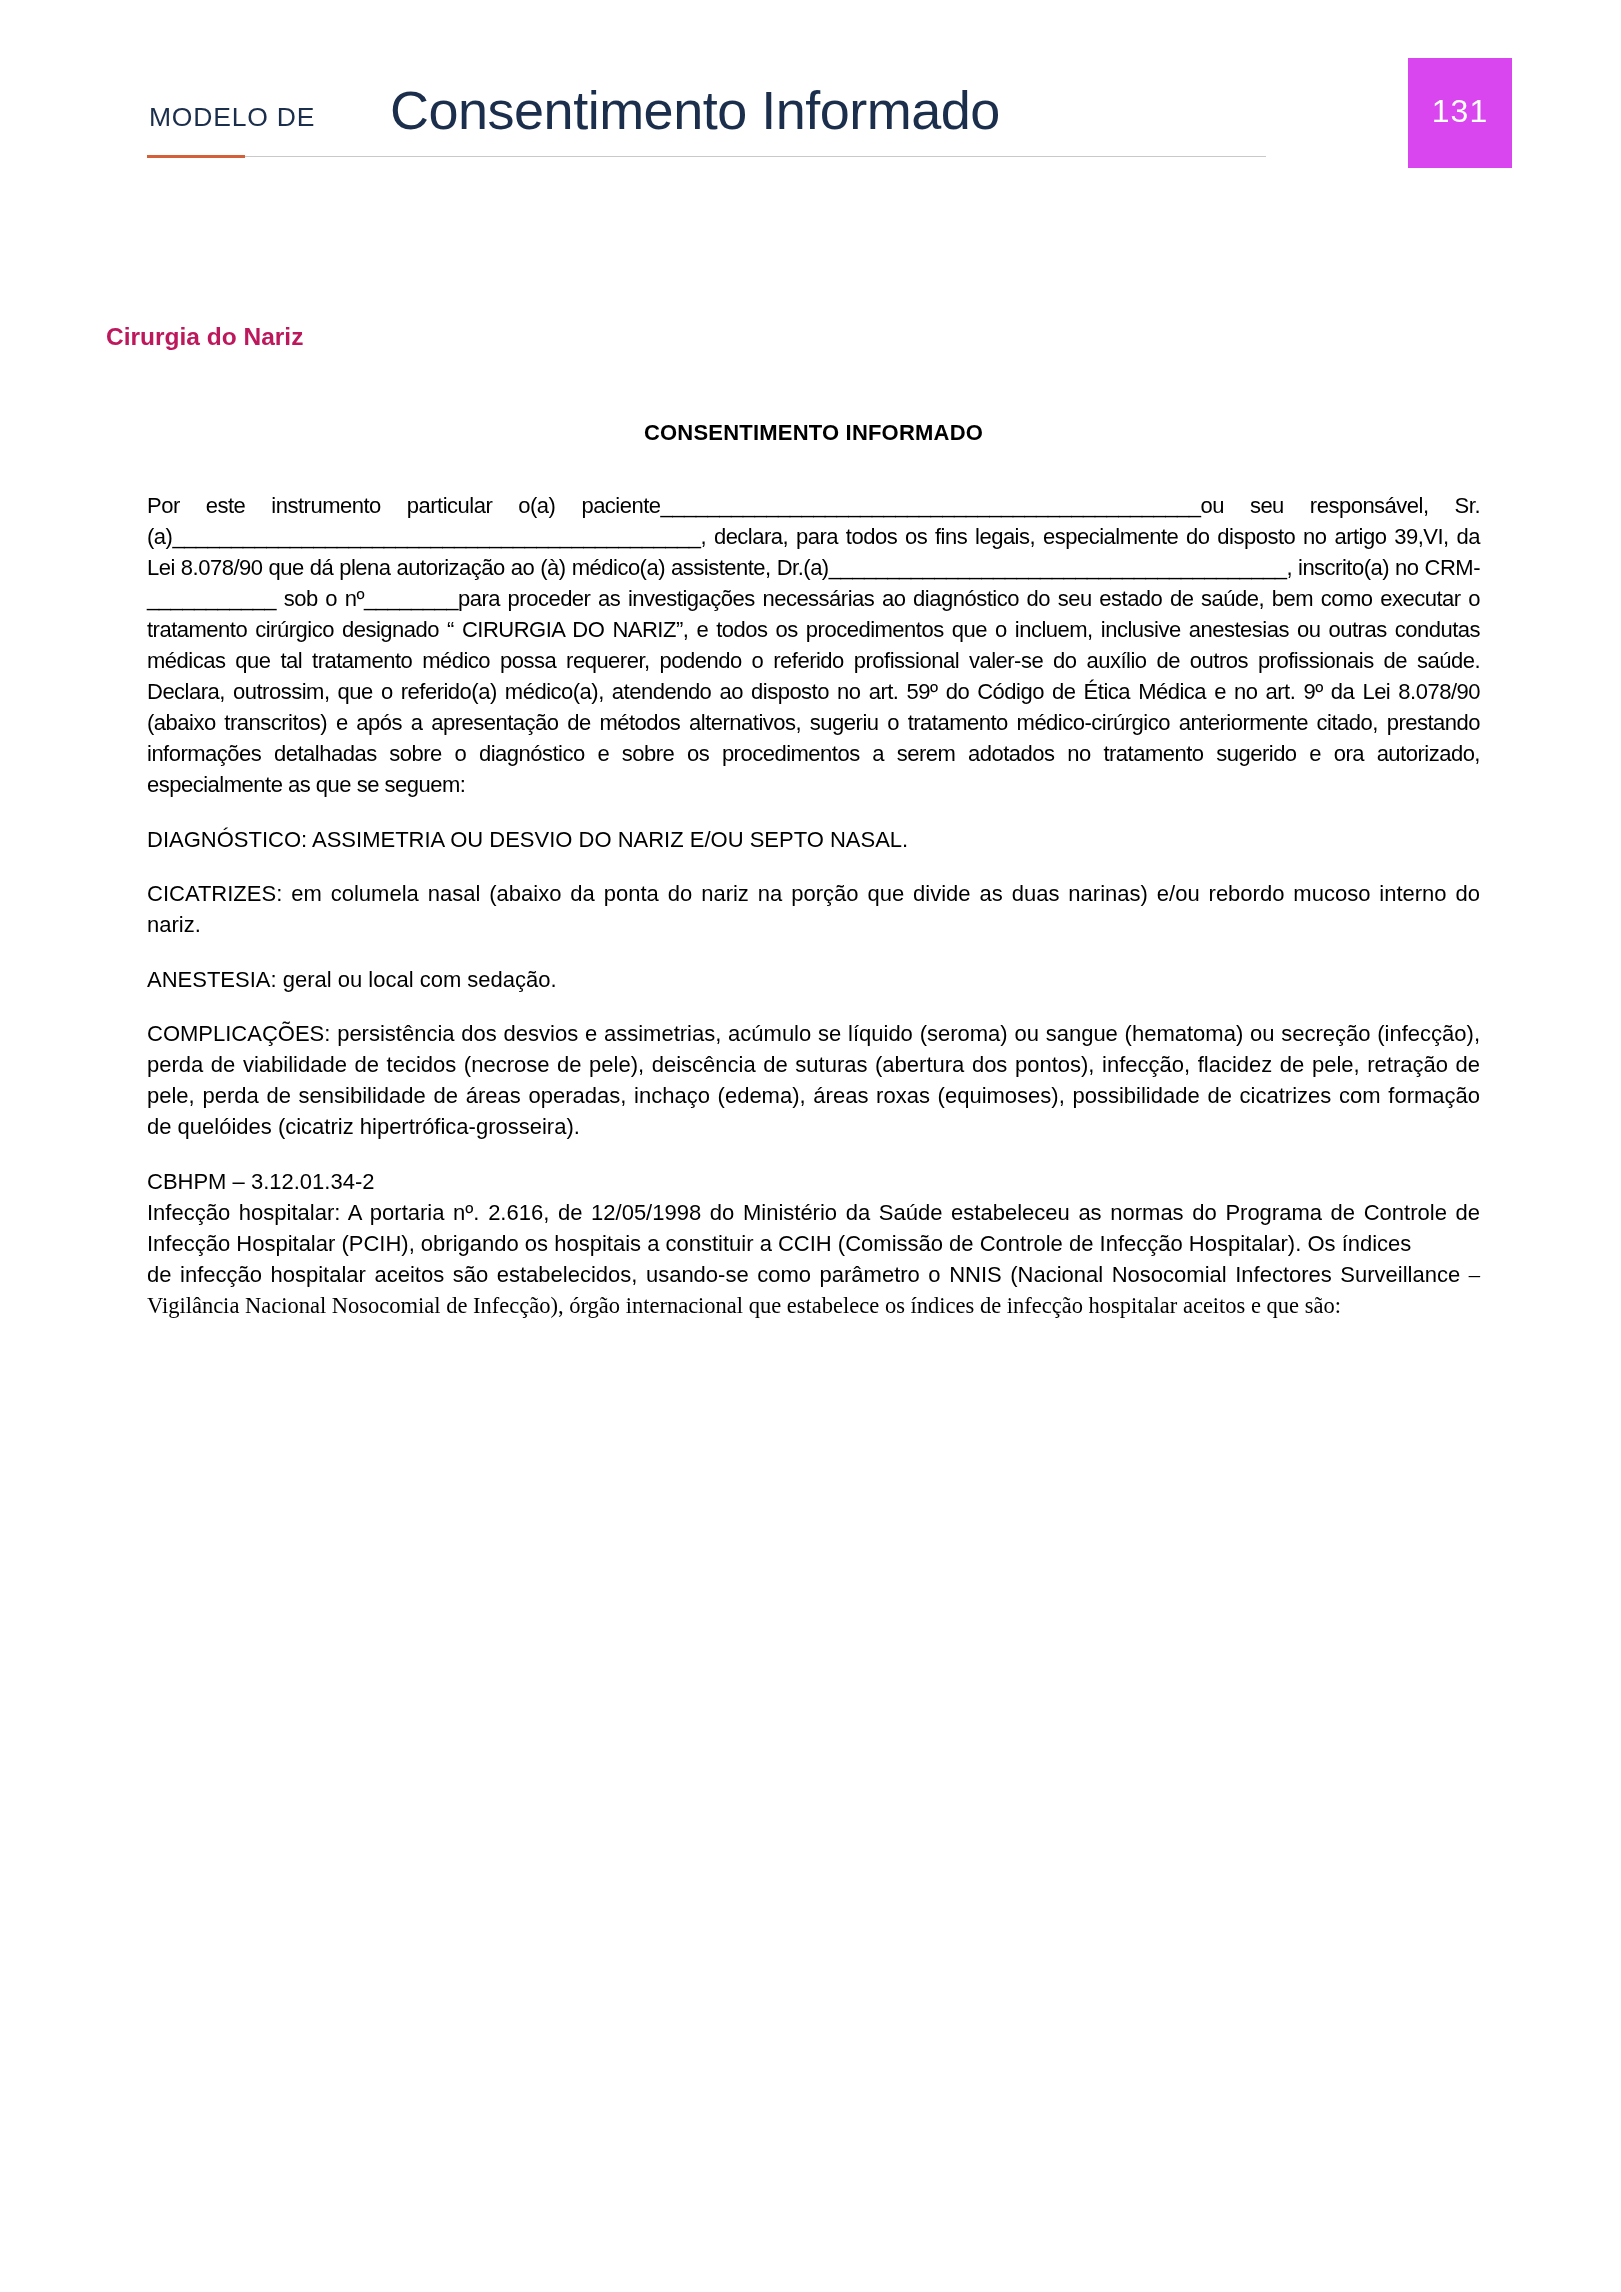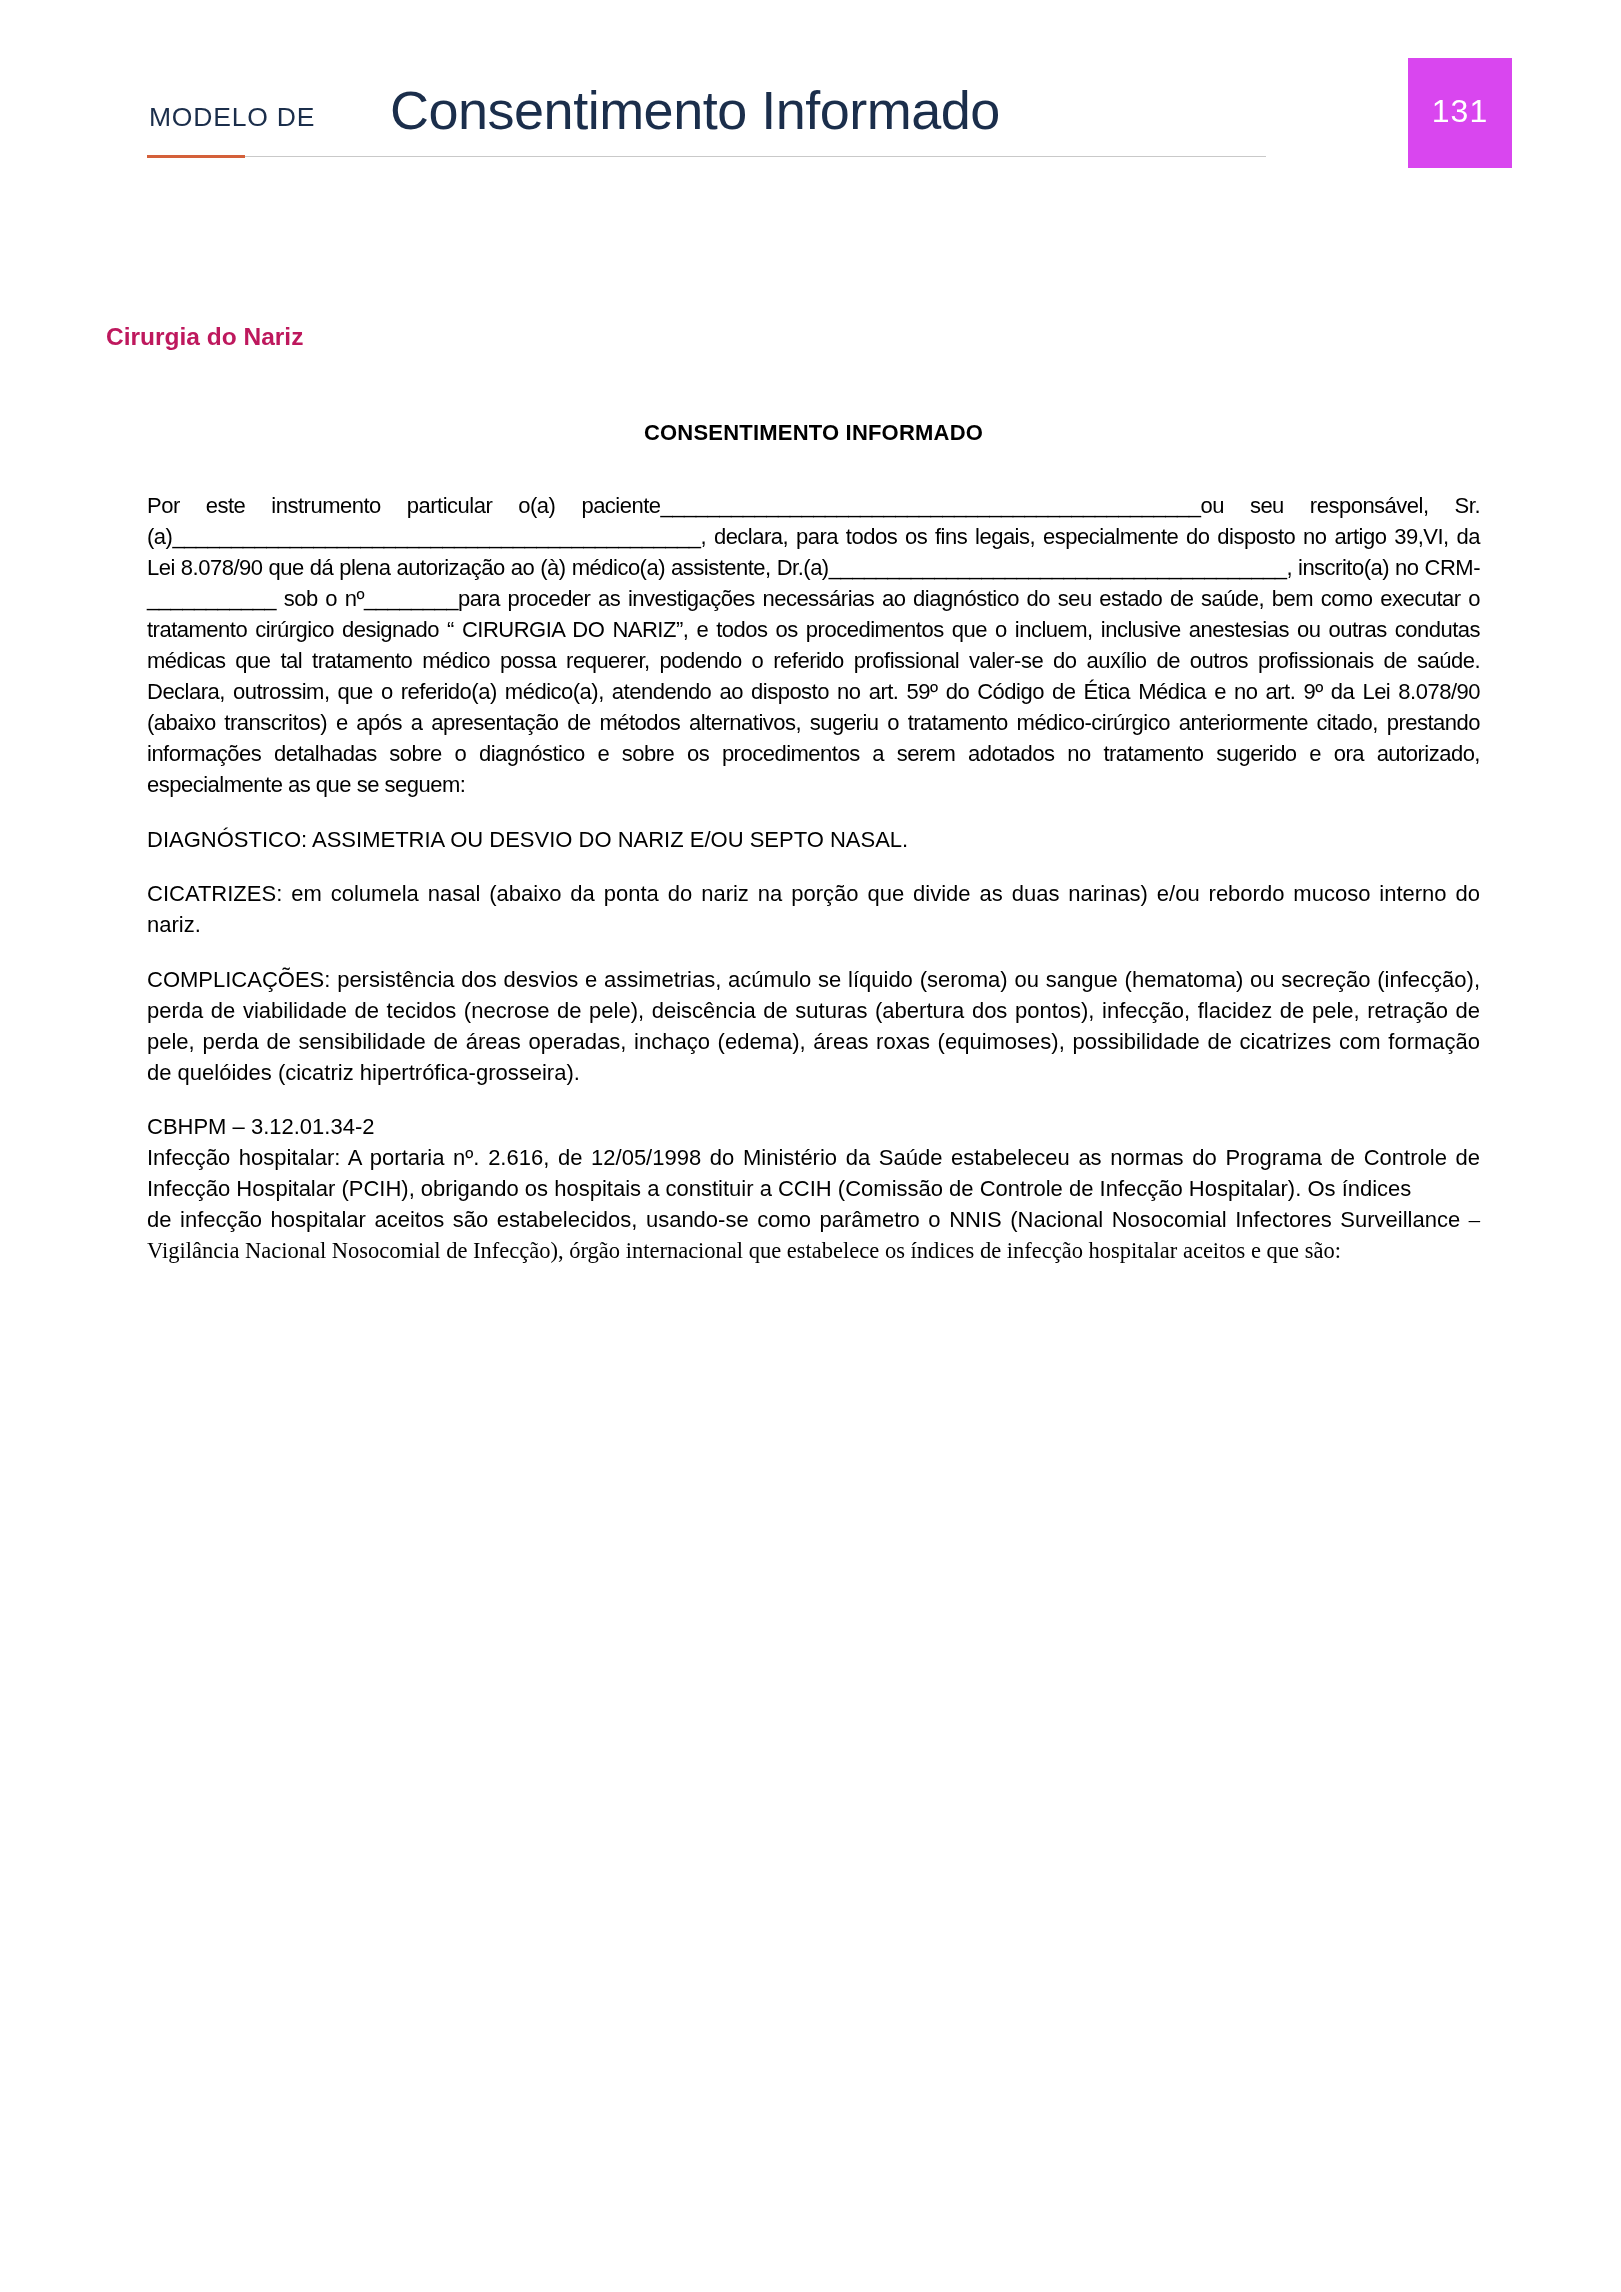--- a/index.html
+++ b/index.html
@@ -160,20 +160,21 @@
 
   <div class="content">
 
     <p class="just fill">Por este instrumento particular o(a) paciente______________________________________________ou seu responsável, Sr.(a)_____________________________________________, declara, para todos os fins legais, especialmente do disposto no artigo 39,VI, da Lei 8.078/90 que dá plena autorização ao (à) médico(a) assistente, Dr.(a)_______________________________________, inscrito(a) no CRM-___________ sob o nº________para proceder as investigações necessárias ao diagnóstico do seu estado de saúde, bem como executar o tratamento cirúrgico designado “ CIRURGIA DO NARIZ”, e todos os procedimentos que o incluem, inclusive anestesias ou outras condutas médicas que tal tratamento médico possa requerer, podendo o referido profissional valer-se do auxílio de outros profissionais de saúde. Declara, outrossim, que o referido(a) médico(a), atendendo ao disposto no art. 59º do Código de Ética Médica e no art. 9º da Lei 8.078/90 (abaixo transcritos) e após a apresentação de métodos alternativos, sugeriu o tratamento médico-cirúrgico anteriormente citado, prestando informações detalhadas sobre o diagnóstico e sobre os procedimentos a serem adotados no tratamento sugerido e ora autorizado, especialmente as que se seguem:</p>
 
     <p class="just"><span class="b">DIAGNÓSTICO:</span><span> ASSIMETRIA OU DESVIO DO NARIZ E/OU SEPTO NASAL.</span></p>
 
 
     <p class="just"><span class="b">CICATRIZES:</span><span> em columela nasal (abaixo da ponta do nariz na porção que divide as duas narinas) e/ou rebordo mucoso interno do nariz.</span></p>
 
+    <p class="just"><span class="b">ANESTESIA:</span><span> geral ou local com sedação.</span></p>
 
     <p class="just"><span class="b">COMPLICAÇÕES:</span><span> persistência dos desvios e assimetrias, acúmulo se líquido (seroma) ou sangue (hematoma) ou secreção (infecção), perda de viabilidade de tecidos (necrose de pele), deiscência de suturas (abertura dos pontos), infecção, flacidez de pele, retração de pele, perda de sensibilidade de áreas operadas, inchaço (edema), áreas roxas (equimoses), possibilidade de cicatrizes com formação de quelóides (cicatriz hipertrófica-grosseira).</span></p>
 
     <p class="nogap">CBHPM – 3.12.01.34-2</p>
 
     <p class="just nogap"><span class="b">Infecção hospitalar:</span><span> A portaria nº. 2.616, de 12/05/1998 do Ministério da Saúde estabeleceu as normas do Programa de Controle de Infecção Hospitalar (PCIH), obrigando os hospitais a constituir a CCIH (Comissão de Controle de Infecção Hospitalar). Os índices</span></p>
     <p class="just nogap"><span>de infecção hospitalar aceitos são estabelecidos, usando-se como parâmetro o NNIS (Nacional Nosocomial Infectores Surveillance </span><span class="serif">– Vigilância Nacional Nosocomial de Infecção), órgão internacional que estabelece os índices de infecção hospitalar aceitos e que são:</span></p>
 
   </div>
 </div>

